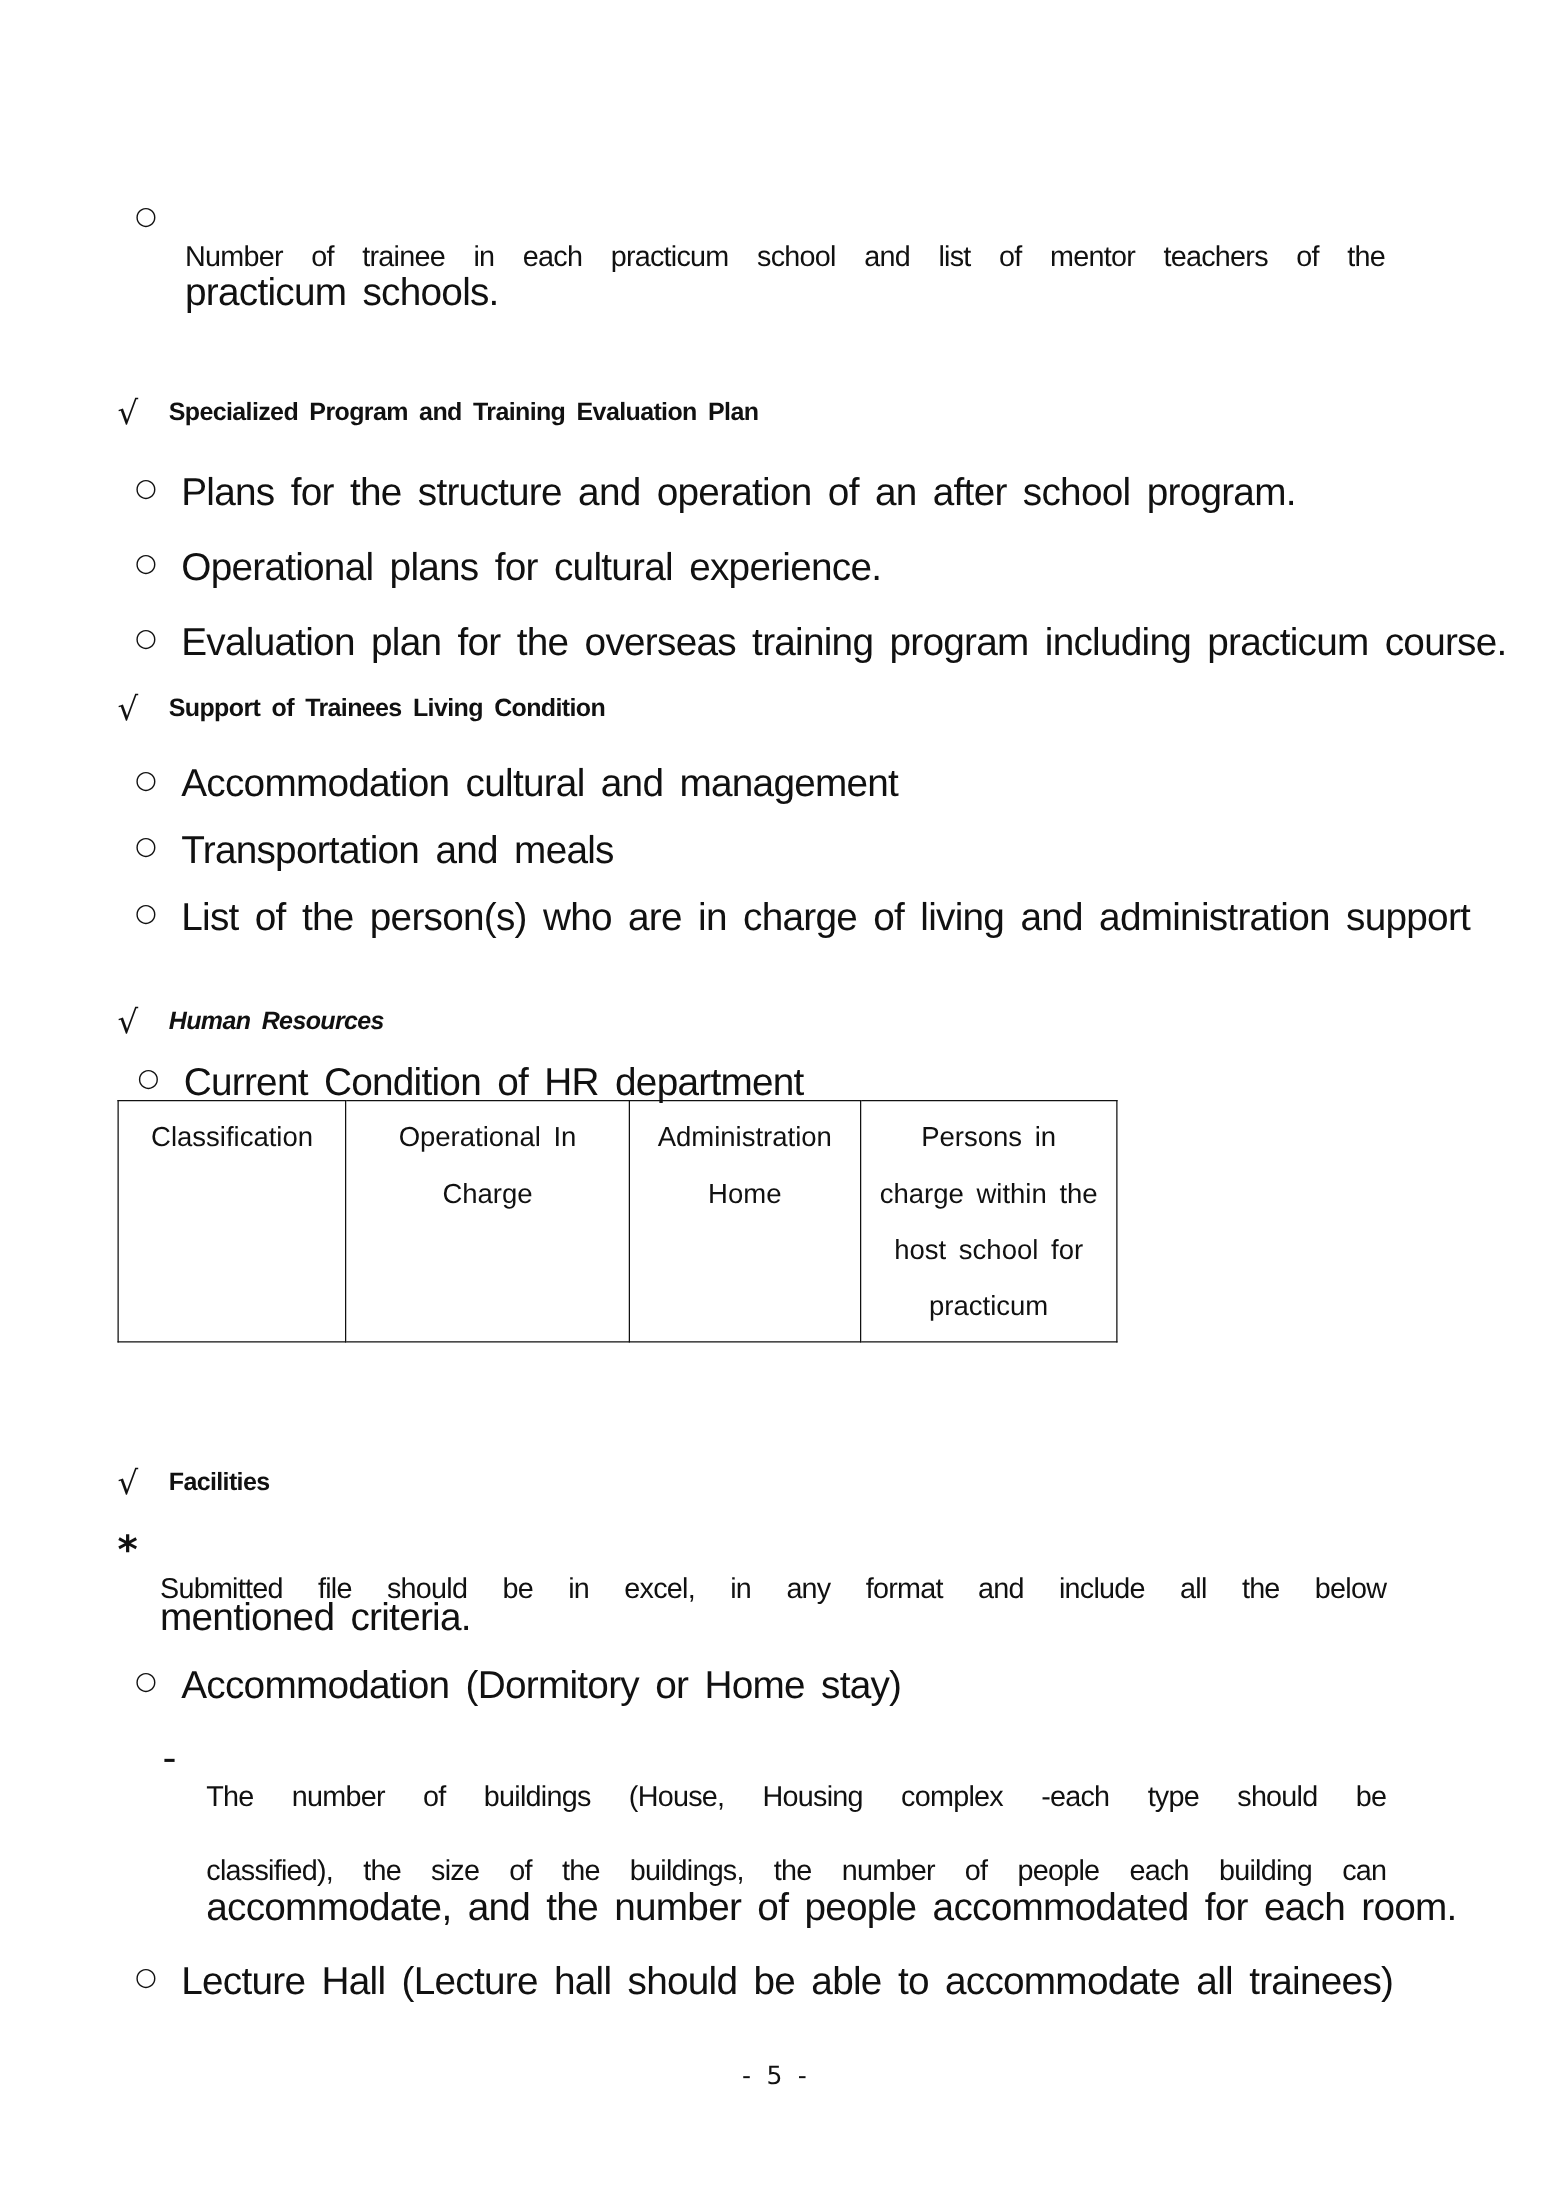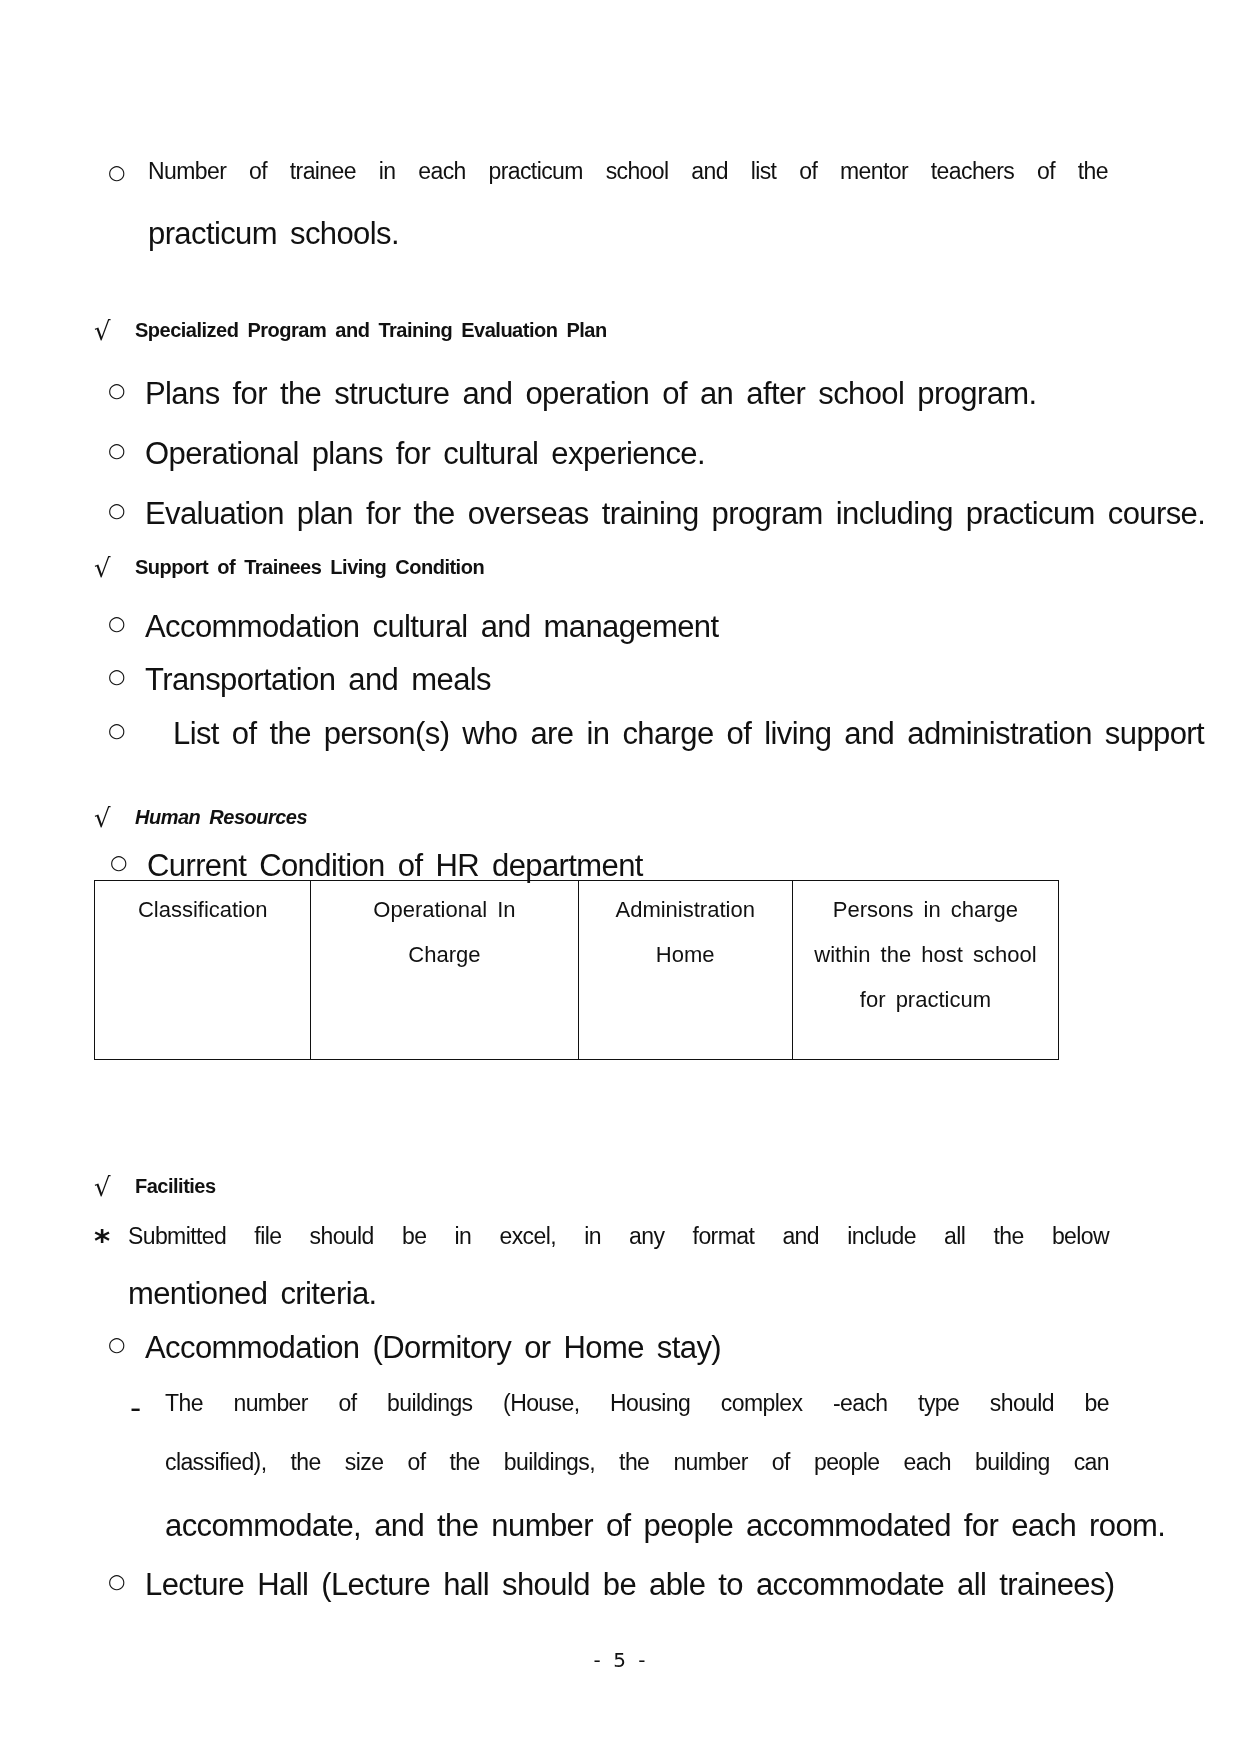--- a/index.html
+++ b/index.html
@@ -3,22 +3,22 @@
 <meta charset="utf-8">
 <style>
   html, body { margin: 0; padding: 0; background: #ffffff; }
   body { width: 1242px; height: 1751px; position: relative; overflow: hidden;
          font-family: "DejaVu Sans", sans-serif; color: #111; }
   .line { position: absolute; font-size: 31px; white-space: nowrap; line-height: 1; }
   .condensed { font-family: "Liberation Sans Narrow", "Liberation Sans", sans-serif; letter-spacing: -0.6px; word-spacing: 5px; }
   .bullet { position: absolute; font-size: 20px; line-height: 1; }
   .check { position: absolute; font-size: 26px; line-height: 1; }
   .heading { position: absolute; font-size: 20px; font-weight: bold; white-space: nowrap; line-height: 1; letter-spacing: -0.5px; word-spacing: 4px; }
-  .justify { position: absolute; font-size: 23px; line-height: 1; text-align: justify; text-align-last: justify; }
-  table.hr { position: absolute; left: 94px; top: 880px; width: 965px; border-collapse: collapse;
+  .justify { position: absolute; font-size: 23px; line-height: 1; text-align: justify; text-align-last: justify; margin-top: 34px; }
+  table.hr { position: absolute; left: 94px; top: 880px; width: 800px; border-collapse: collapse;
              font-family: "Liberation Sans", sans-serif; font-size: 22px; color: #111; }
   table.hr td { border: 1.5px solid #111; text-align: center; vertical-align: top; padding: 6px 4px; line-height: 45px; word-spacing: 4px; }
   table.hr tr.head td { height: 166px; }
   table.hr tr.body td { height: 46px; }
   .pagenum { position: absolute; left: 0; width: 1242px; top: 1648px; text-align: center; font-size: 20px; letter-spacing: 3px; }
 </style>
 </head>
 <body>
 
 <span class="bullet" style="left:108px; top:162px;">○</span>
@@ -36,21 +36,21 @@
 <div class="line condensed" style="left:145px; top:498px;">Evaluation plan for the overseas training program including practicum course.</div>
 
 <span class="check" style="left:94px; top:555px;">√</span>
 <div class="heading condensed" style="left:135px; top:557px;">Support of Trainees Living Condition</div>
 
 <span class="bullet" style="left:108px; top:613px;">○</span>
 <div class="line condensed" style="left:145px; top:611px;">Accommodation cultural and management</div>
 <span class="bullet" style="left:108px; top:666px;">○</span>
 <div class="line condensed" style="left:145px; top:664px;text-align:right;">Transportation and meals</div>
 <span class="bullet" style="left:108px; top:720px;">○</span>
-<div class="line condensed" style="left:145px; top:718px;margin-left:28px;">List of the person(s) who are in charge of living and administration support</div>
+<div class="line condensed" style="left:145px; top:718px;">List of the person(s) who are in charge of living and administration support</div>
 
 <span class="check" style="left:94px; top:805px;">√</span>
 <div class="heading condensed" style="left:135px; top:807px;font-style:italic;">Human Resources</div>
 
 <span class="bullet" style="left:110px; top:852px;">○</span>
 <div class="line condensed" style="left:147px; top:850px;">Current Condition of HR department</div>
 
 <table class="hr">
   <tbody>
       <tr class="head">

